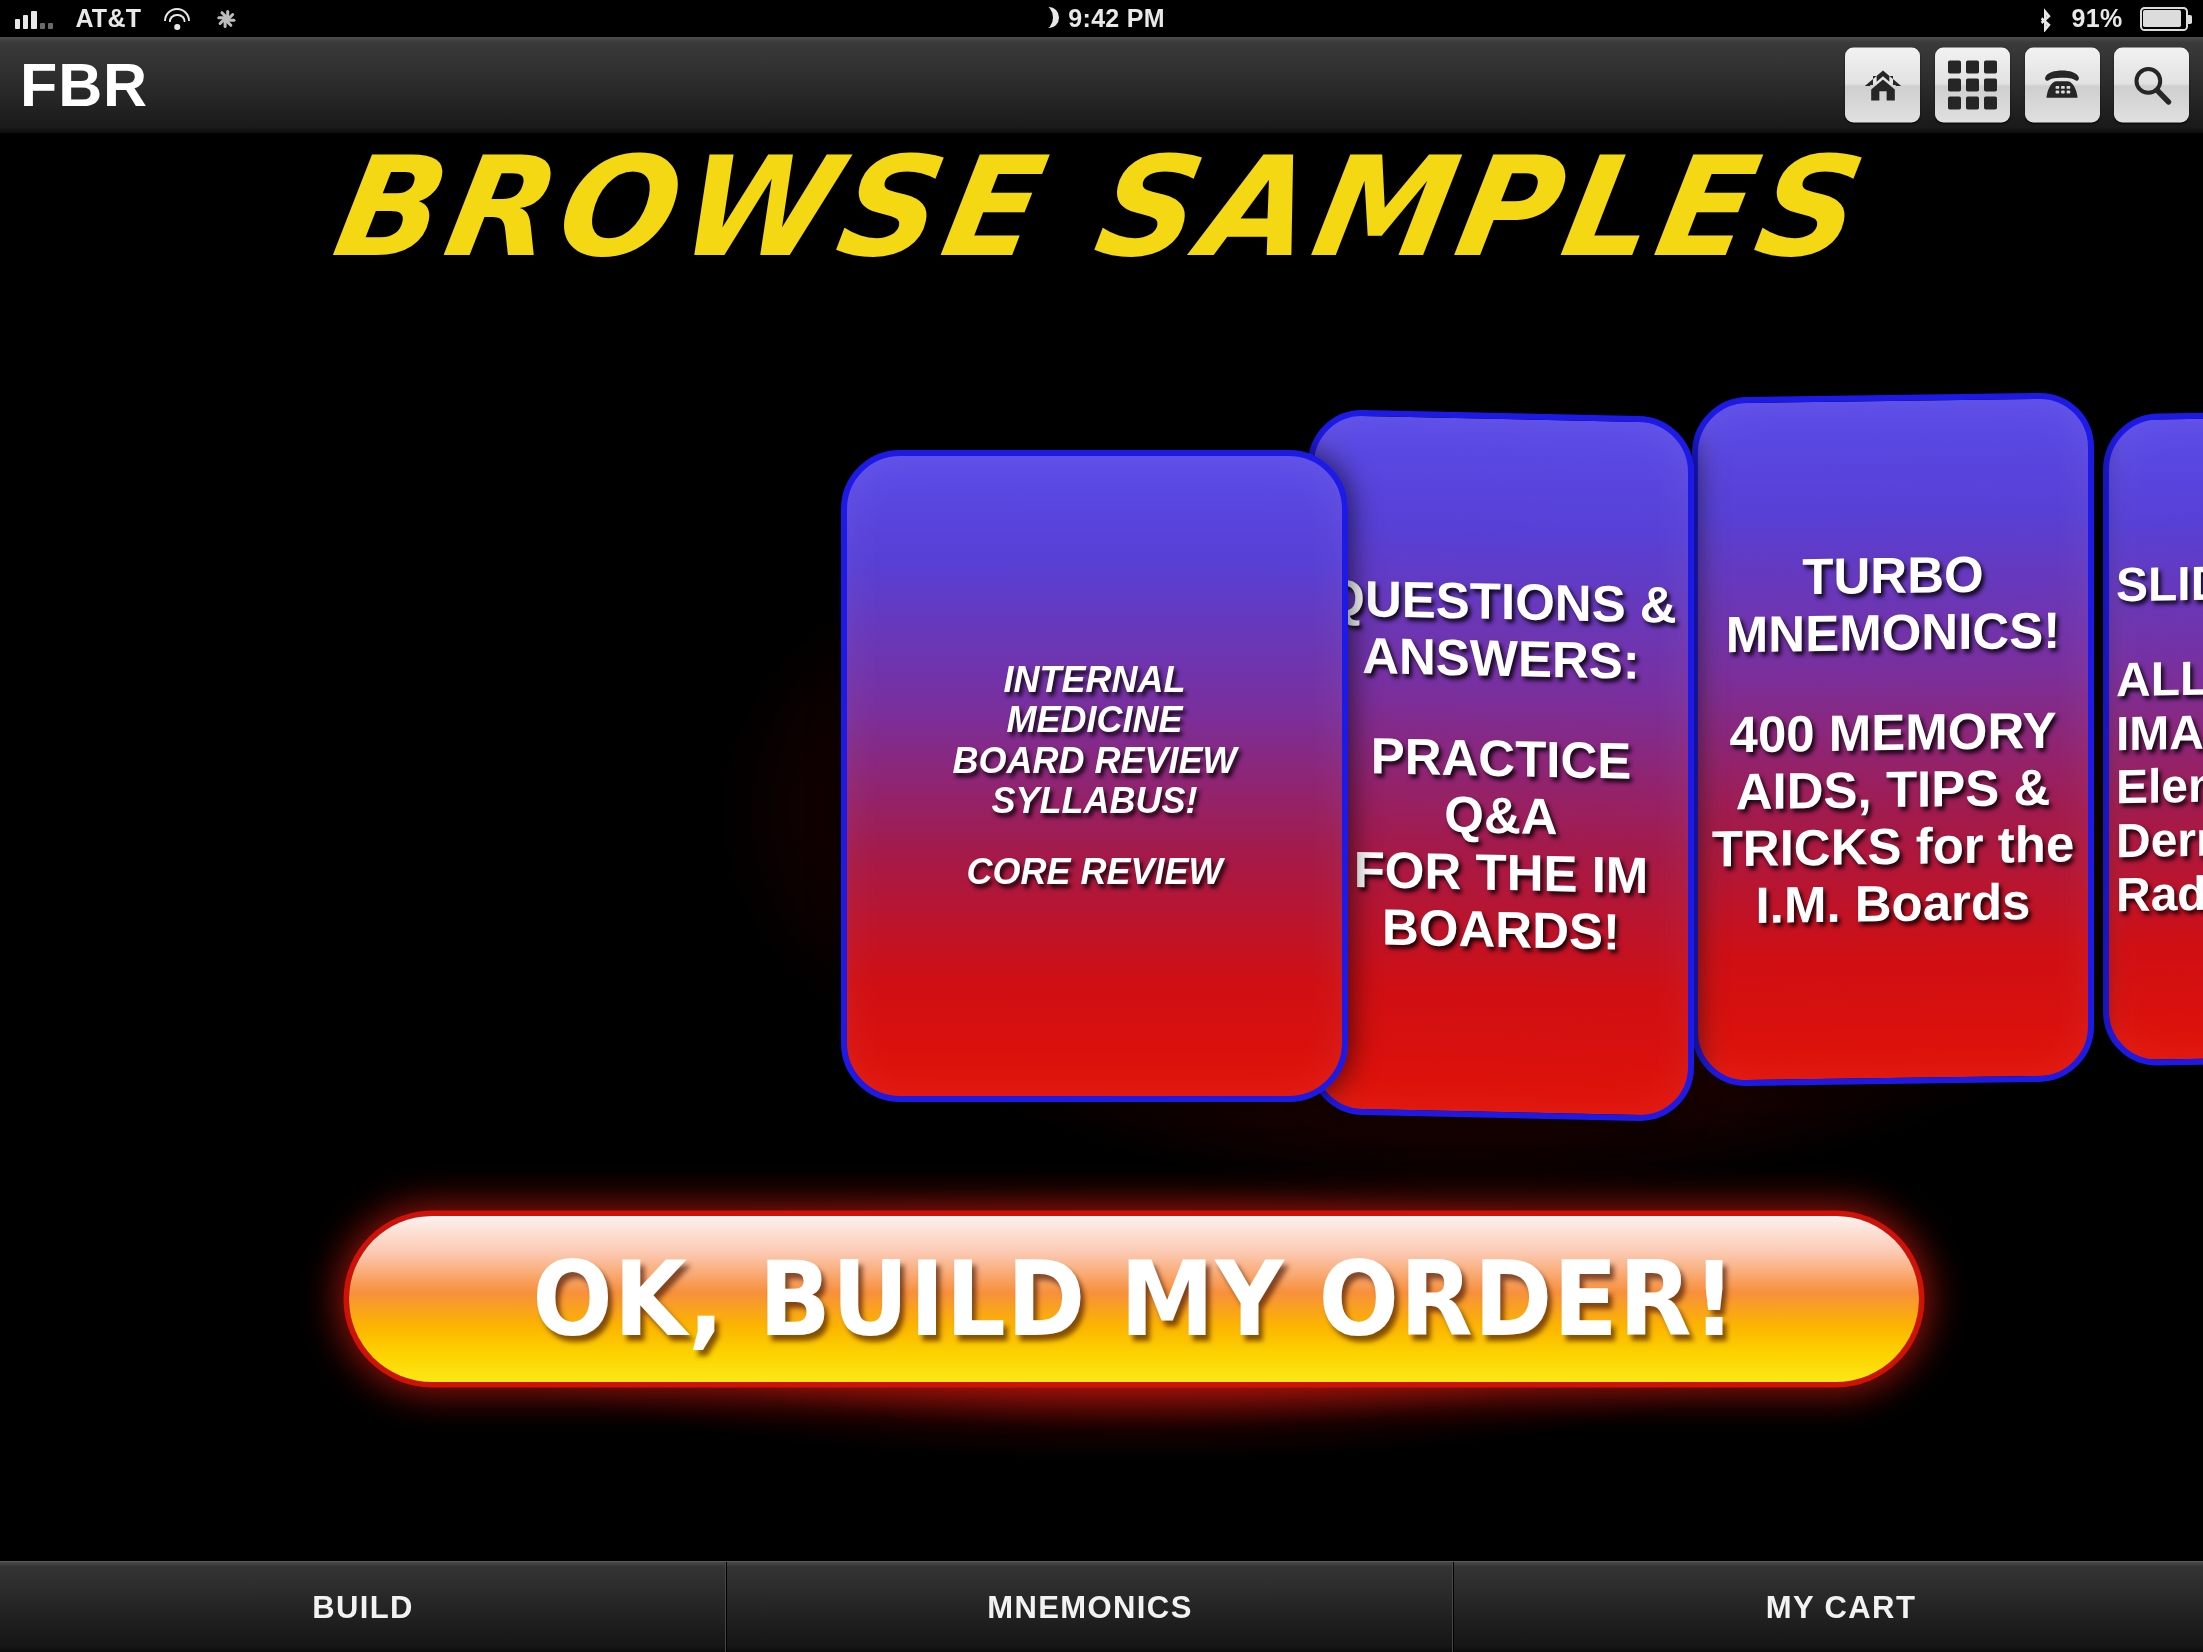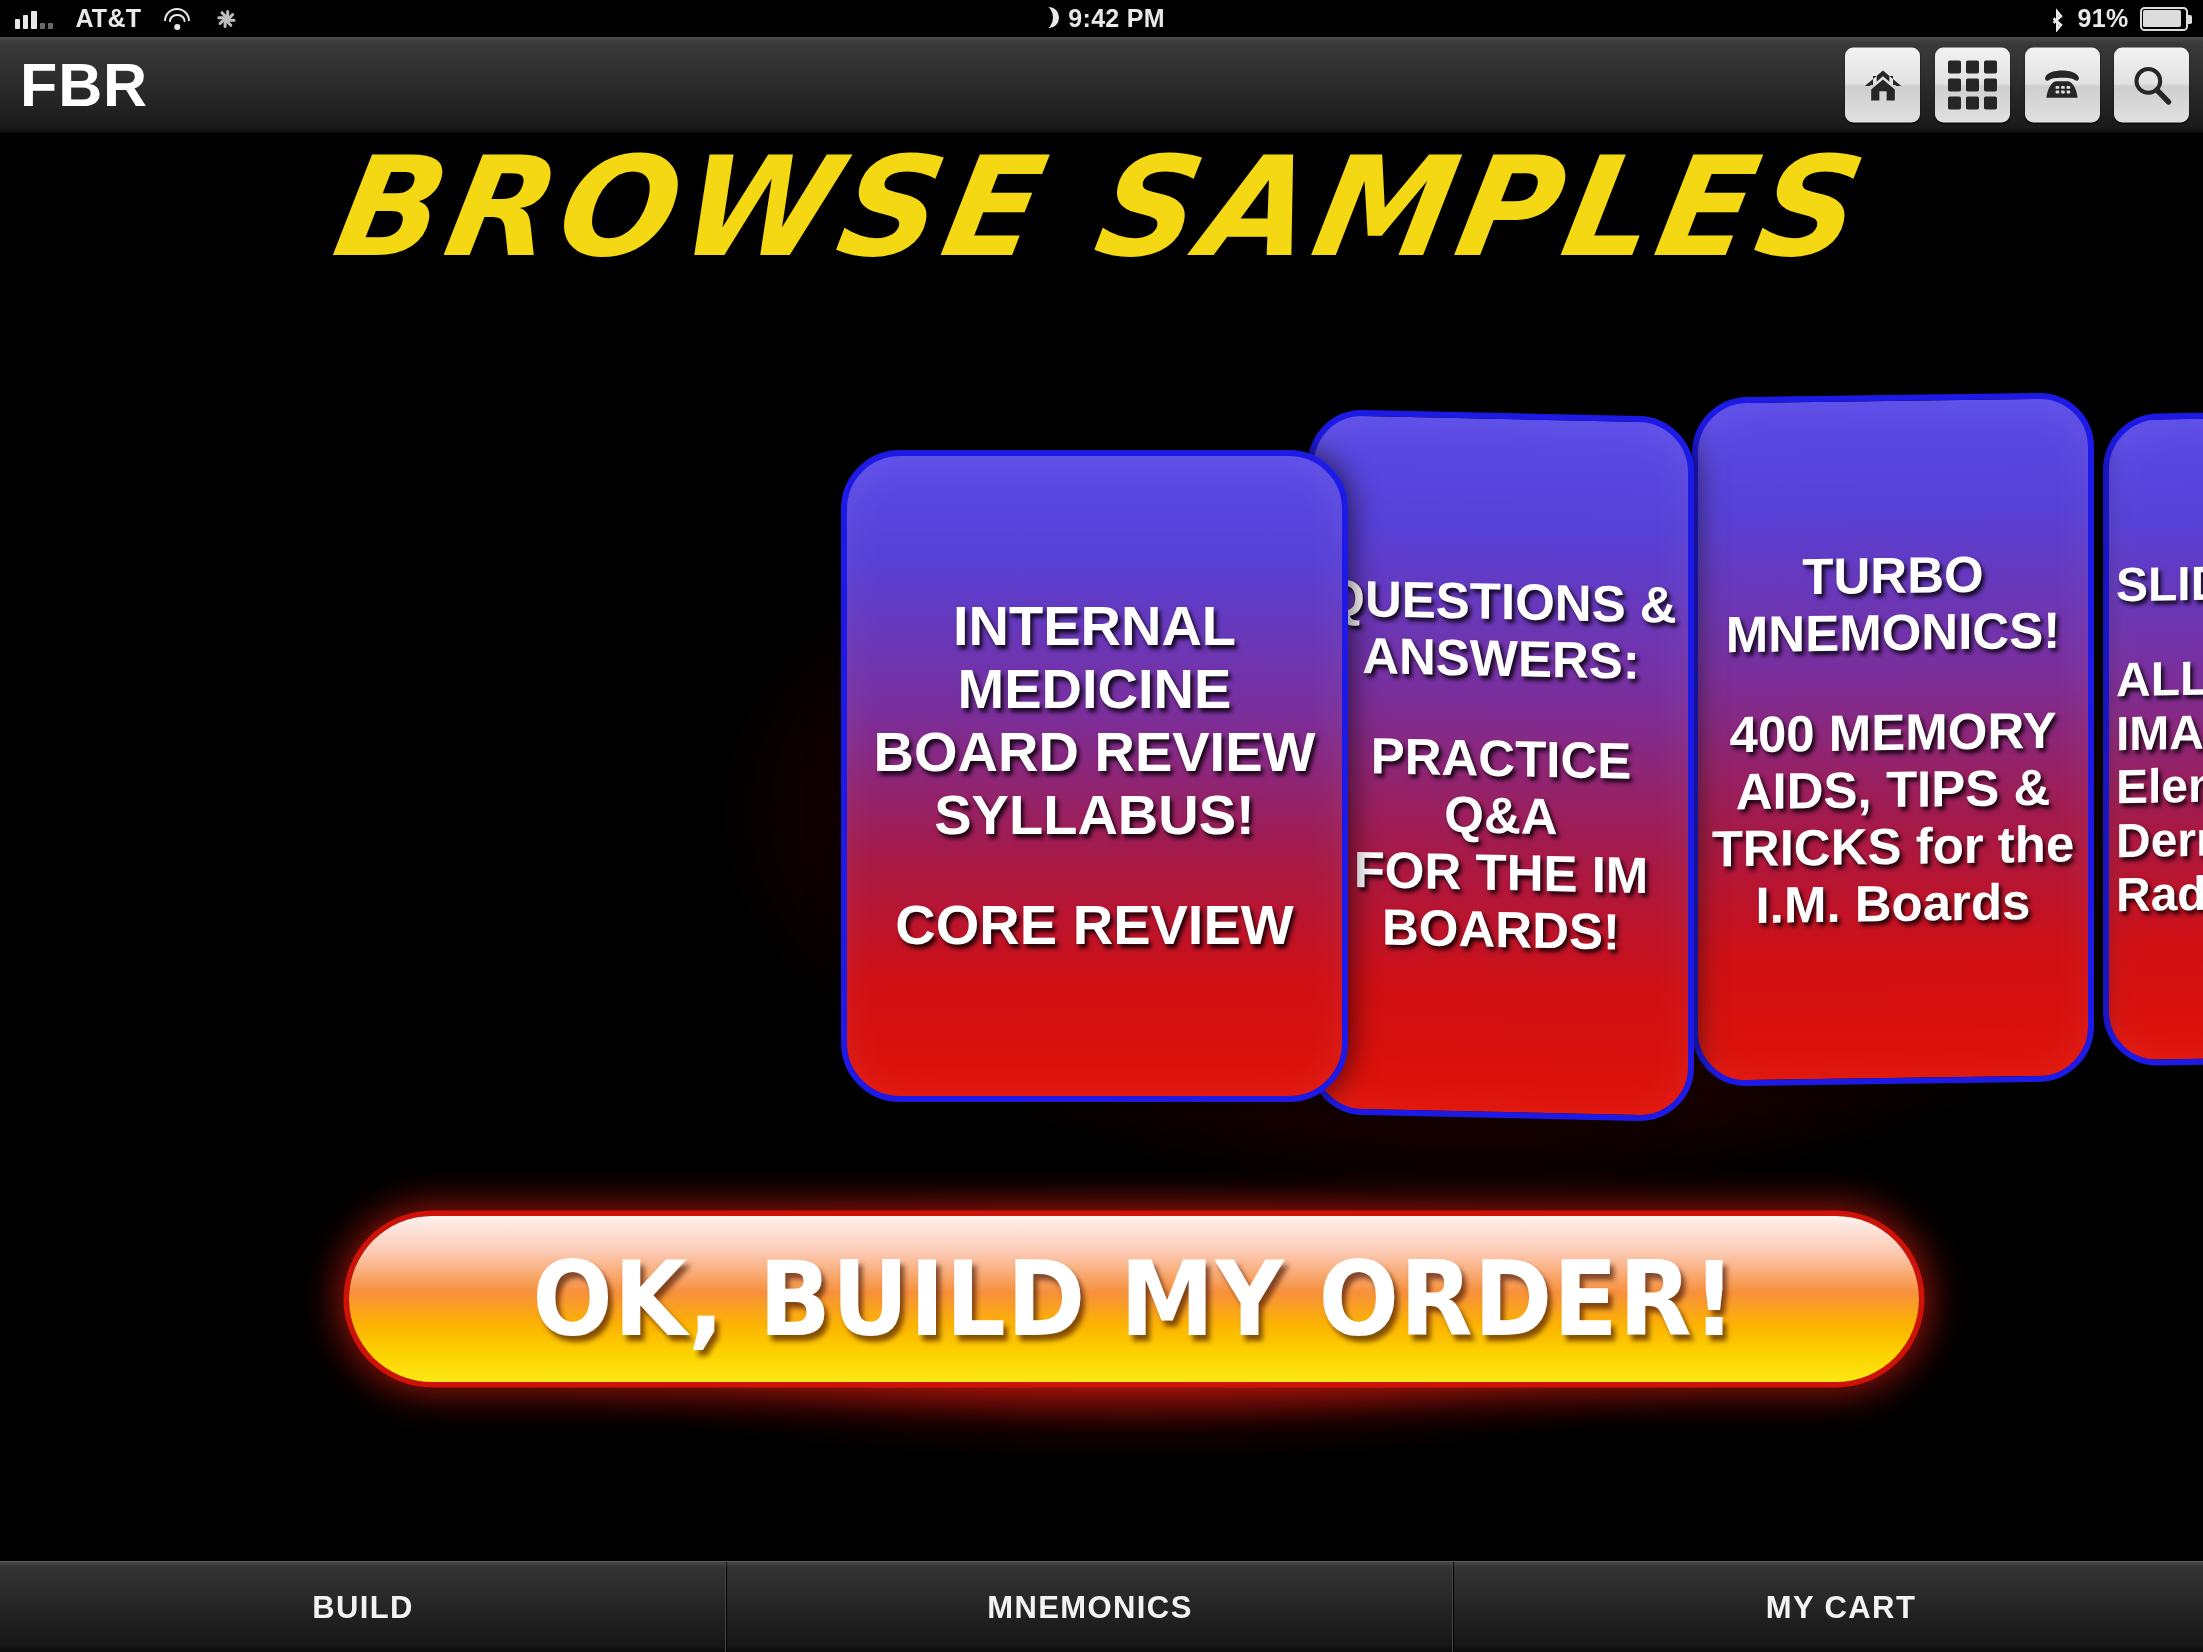--- a/index.html
+++ b/index.html
@@ -15,21 +15,21 @@
   
   #status-bar {
     position:absolute; left:0; top:0; width:2204px; height:37px;
     background:#000; color:#e8e8e8;
     display:flex; align-items:center;
     font-size:25px; font-weight:bold;
     letter-spacing:0.3px;
   }
   .sb-left { position:absolute; left:14.7px; display:flex; align-items:center; gap:22px; }
   .sb-center { position:absolute; left:0; width:2204px; display:flex; justify-content:center; align-items:center; gap:9.2px; }
-  .sb-right { position:absolute; right:16.5px; display:flex; align-items:center; gap:11px; }
+  .sb-right { position:absolute; right:16.5px; display:flex; align-items:center; gap:17px; }
 
   .signal-dots { display:flex; align-items:flex-end; gap:2.8px; height:20px; }
   .signal-dots i { display:block; width:5.5px; background:#e8e8e8; border-radius:0.9px; }
   .signal-dots i:nth-child(1){height:10px}
   .signal-dots i:nth-child(2){height:13.8px}
   .signal-dots i:nth-child(3){height:17.4px}
   .signal-dots i:nth-child(4){height:5.5px;background:#6a6a6a}
   .signal-dots i:nth-child(5){height:5.5px;background:#6a6a6a}
 
   .carrier { font-size:25px; font-weight:bold; }
@@ -147,21 +147,21 @@
     transform:skewY(1.2deg);
   }
   #card-2 .card-text { font-size:51px; }
 
   
   #card-1 {
     left:841px; top:46px; width:507px; height:652px;
     z-index:4;
     border-radius:59px;
   }
-  #card-1 .card-text { font-size:56px; }
+  #card-1 .card-text { font-size:36px;font-style:italic; }
 
   
   #cta-wrap {
     position:absolute; left:303px; top:1175px; width:1662px; height:294px;
   }
   #cta-glow {
     position:absolute; inset:0;
     background:radial-gradient(ellipse 48% 54% at 50% 50%, rgba(209,23,14,.90) 0%, rgba(150,14,8,.70) 40%, rgba(60,5,3,.35) 68%, rgba(0,0,0,0) 88%);
     pointer-events:none;
   }

